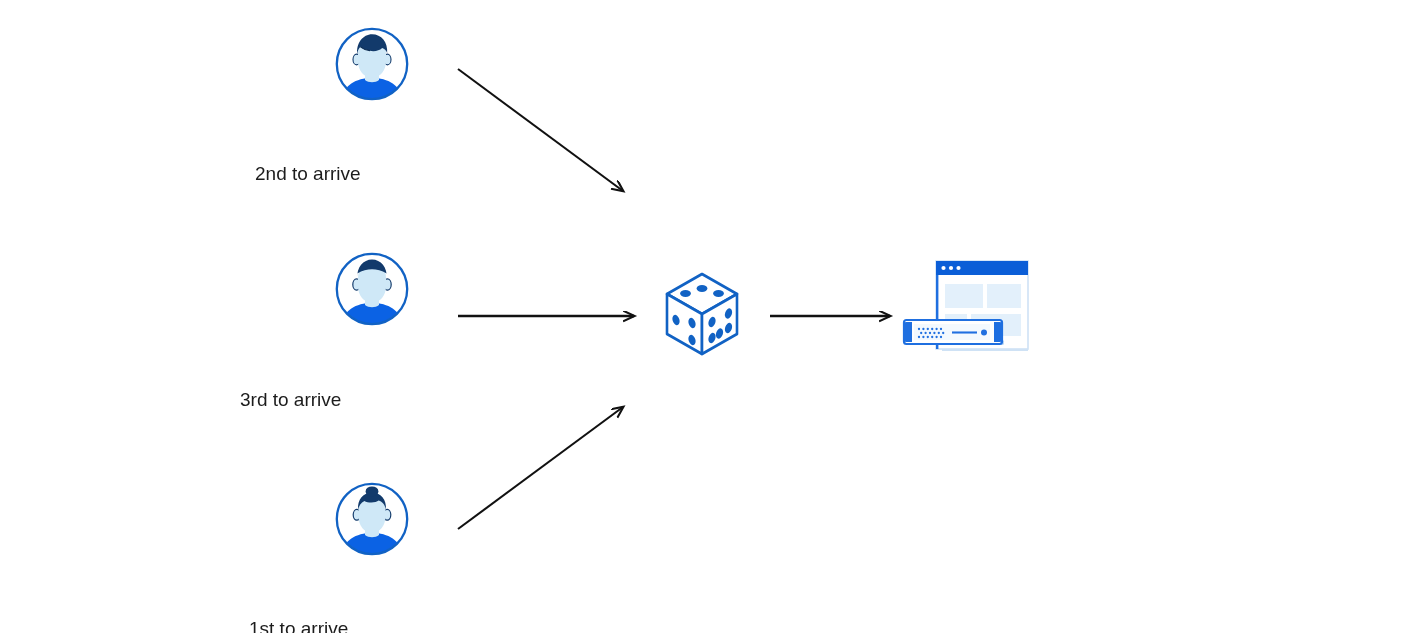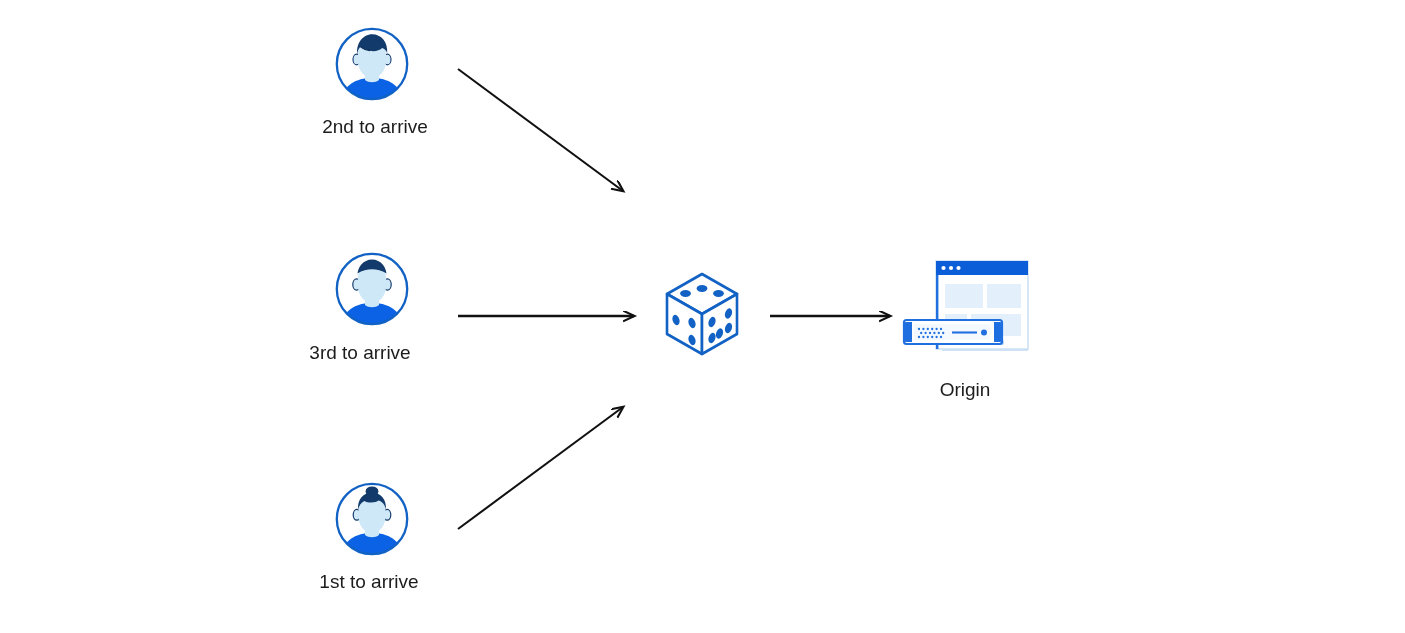--- a/index.html
+++ b/index.html
@@ -20,26 +20,27 @@
     inset: 0;
     width: 1405px;
     height: 633px;
   }
   .node {
     position: absolute;
   }
   .node-label {
     position: absolute;
     width: 240px;
-    text-align: center;
+    text-align: left;
     font-size: 19px;
     color: #1c1c1c;
     font-family: "Liberation Sans", sans-serif;
     white-space: nowrap;
     line-height: 1.2;
+    margin-top: 47px;
   }
   .arrows {
     position: absolute;
     inset: 0;
     pointer-events: none;
   }
   .avatar-wrap { width: 76px; height: 76px; }
   .dice-wrap   { width: 82px; height: 88px; }
   .origin-wrap { width: 134px; height: 100px; }
 </style>
@@ -246,15 +247,14 @@
             <circle cx="34.2" cy="79" r="1.15"></circle>
           <circle cx="38.6" cy="79" r="1.15"></circle>
             <circle cx="43" cy="79" r="1.15"></circle>
         </g>
 
         <line x1="54" y1="74.5" x2="79" y2="74.5" stroke="#1f6fe0" stroke-width="2.1"></line>
         <circle cx="86" cy="74.5" r="3" fill="#1f6fe0"></circle>
       </g>
     </svg>
   </div>
-  <div class="node-label" style="left:845px; top:379px;">Origin</div>
 
 </div>
 
 </body></html>

